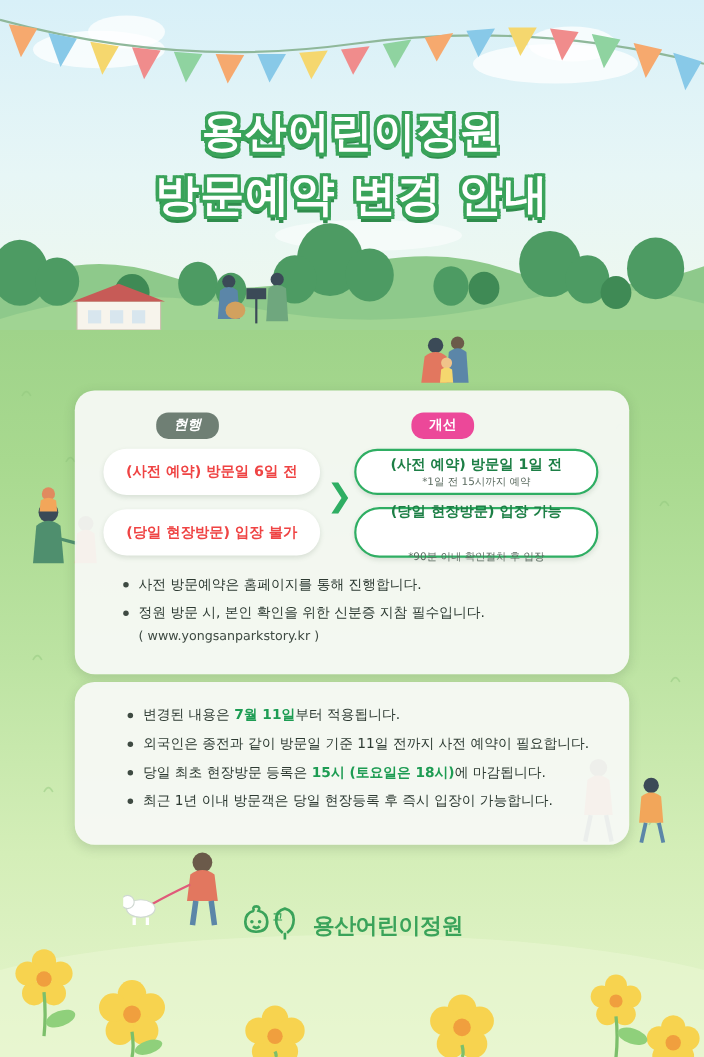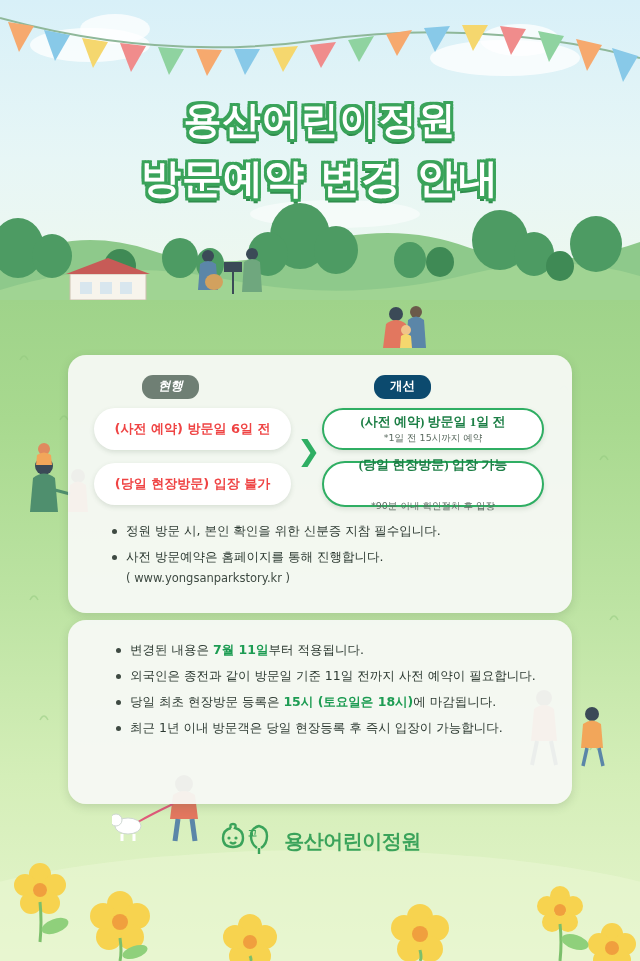--- a/index.html
+++ b/index.html
@@ -73,35 +73,35 @@
 
   
   .panel {
     position: absolute;
     background: rgba(246, 249, 245, 0.94);
     border-radius: 18px;
     box-shadow: 0 3px 10px rgba(60, 90, 60, .18);
     z-index: 7;
   }
   .panel-top { left: 68px; top: 355px; width: 504px; height: 258px; }
-  .panel-bottom { left: 68px; top: 620px; width: 504px; height: 184px; }
+  .panel-bottom { left: 68px; top: 620px; width: 504px; height: 148px; }
 
   
   .cmp-head {
     position: absolute;
     color: #ffffff;
     font-size: 12.5px;
     font-weight: bold;
     font-family: "DejaVu Sans", sans-serif;
     border-radius: 11px;
     padding: 3px 16px 4px;
     top: 20px;
   }
   .cmp-head.cur { left: 74px; background: #6f7f74; font-style: italic; }
-  .cmp-head.new { left: 306px; background: #0c4a6e; }
+  .cmp-head.new { left: 306px; background: #ec4899; }
 
   .chip {
     position: absolute;
     background: #ffffff;
     border-radius: 24px;
     box-shadow: 0 2px 5px rgba(70,100,70,.16);
     display: flex;
     flex-direction: column;
     align-items: center;
     justify-content: center;
@@ -114,21 +114,21 @@
   .chip.r2 { top: 108px; }
   .chip.new.r2 { top: 106px; }
 
   .chip-main {
     font-family: "DejaVu Sans", sans-serif;
     font-size: 13px;
     color: #ef4444;
     font-weight: bold;
     white-space: nowrap;
   }
-  .chip.new .chip-main { color: #1d7f46; font-family: Liberation Serif, serif; }
+  .chip.new .chip-main { color: #1d7f46; }
   .chip-sub {
     font-family: "DejaVu Sans", sans-serif;
     font-size: 9.5px;
     color: #5b6b60;
     margin-top: 1px;
     white-space: nowrap;
   }
   .arrow {
     position: absolute;
     left: 229px; top: 82px;
@@ -421,25 +421,25 @@
     <div class="chip new tall r2">
       <div class="chip-main">
         <span>(당일 현장방문)</span><span> 입장 가능</span>
       </div>
       <div class="chip-sub">*90분 이내 확인절차 후 입장</div>
     </div>
 
     <div class="bullets top">
       <div class="bullet-row">
         <span class="bullet-dot"></span>
+        <span class="bullet-text">사전 방문예약은 홈페이지를 통해 진행합니다.</span>
+      </div>
+      <div class="bullet-row">
+        <span class="bullet-dot"></span>
         <span class="bullet-text">정원 방문 시, 본인 확인을 위한 신분증 지참 필수입니다.</span>
-      </div>
-      <div class="bullet-row">
-        <span class="bullet-dot"></span>
-        <span class="bullet-text">사전 방문예약은 홈페이지를 통해 진행합니다.</span>
       </div>
       <div class="bullet-note">( www.yongsanparkstory.kr )</div>
     </div>
   </div>
 
   <div class="panel panel-bottom">
     <div class="bullets bottom">
 
       <div class="bullet-row">
         <span class="bullet-dot"></span>

